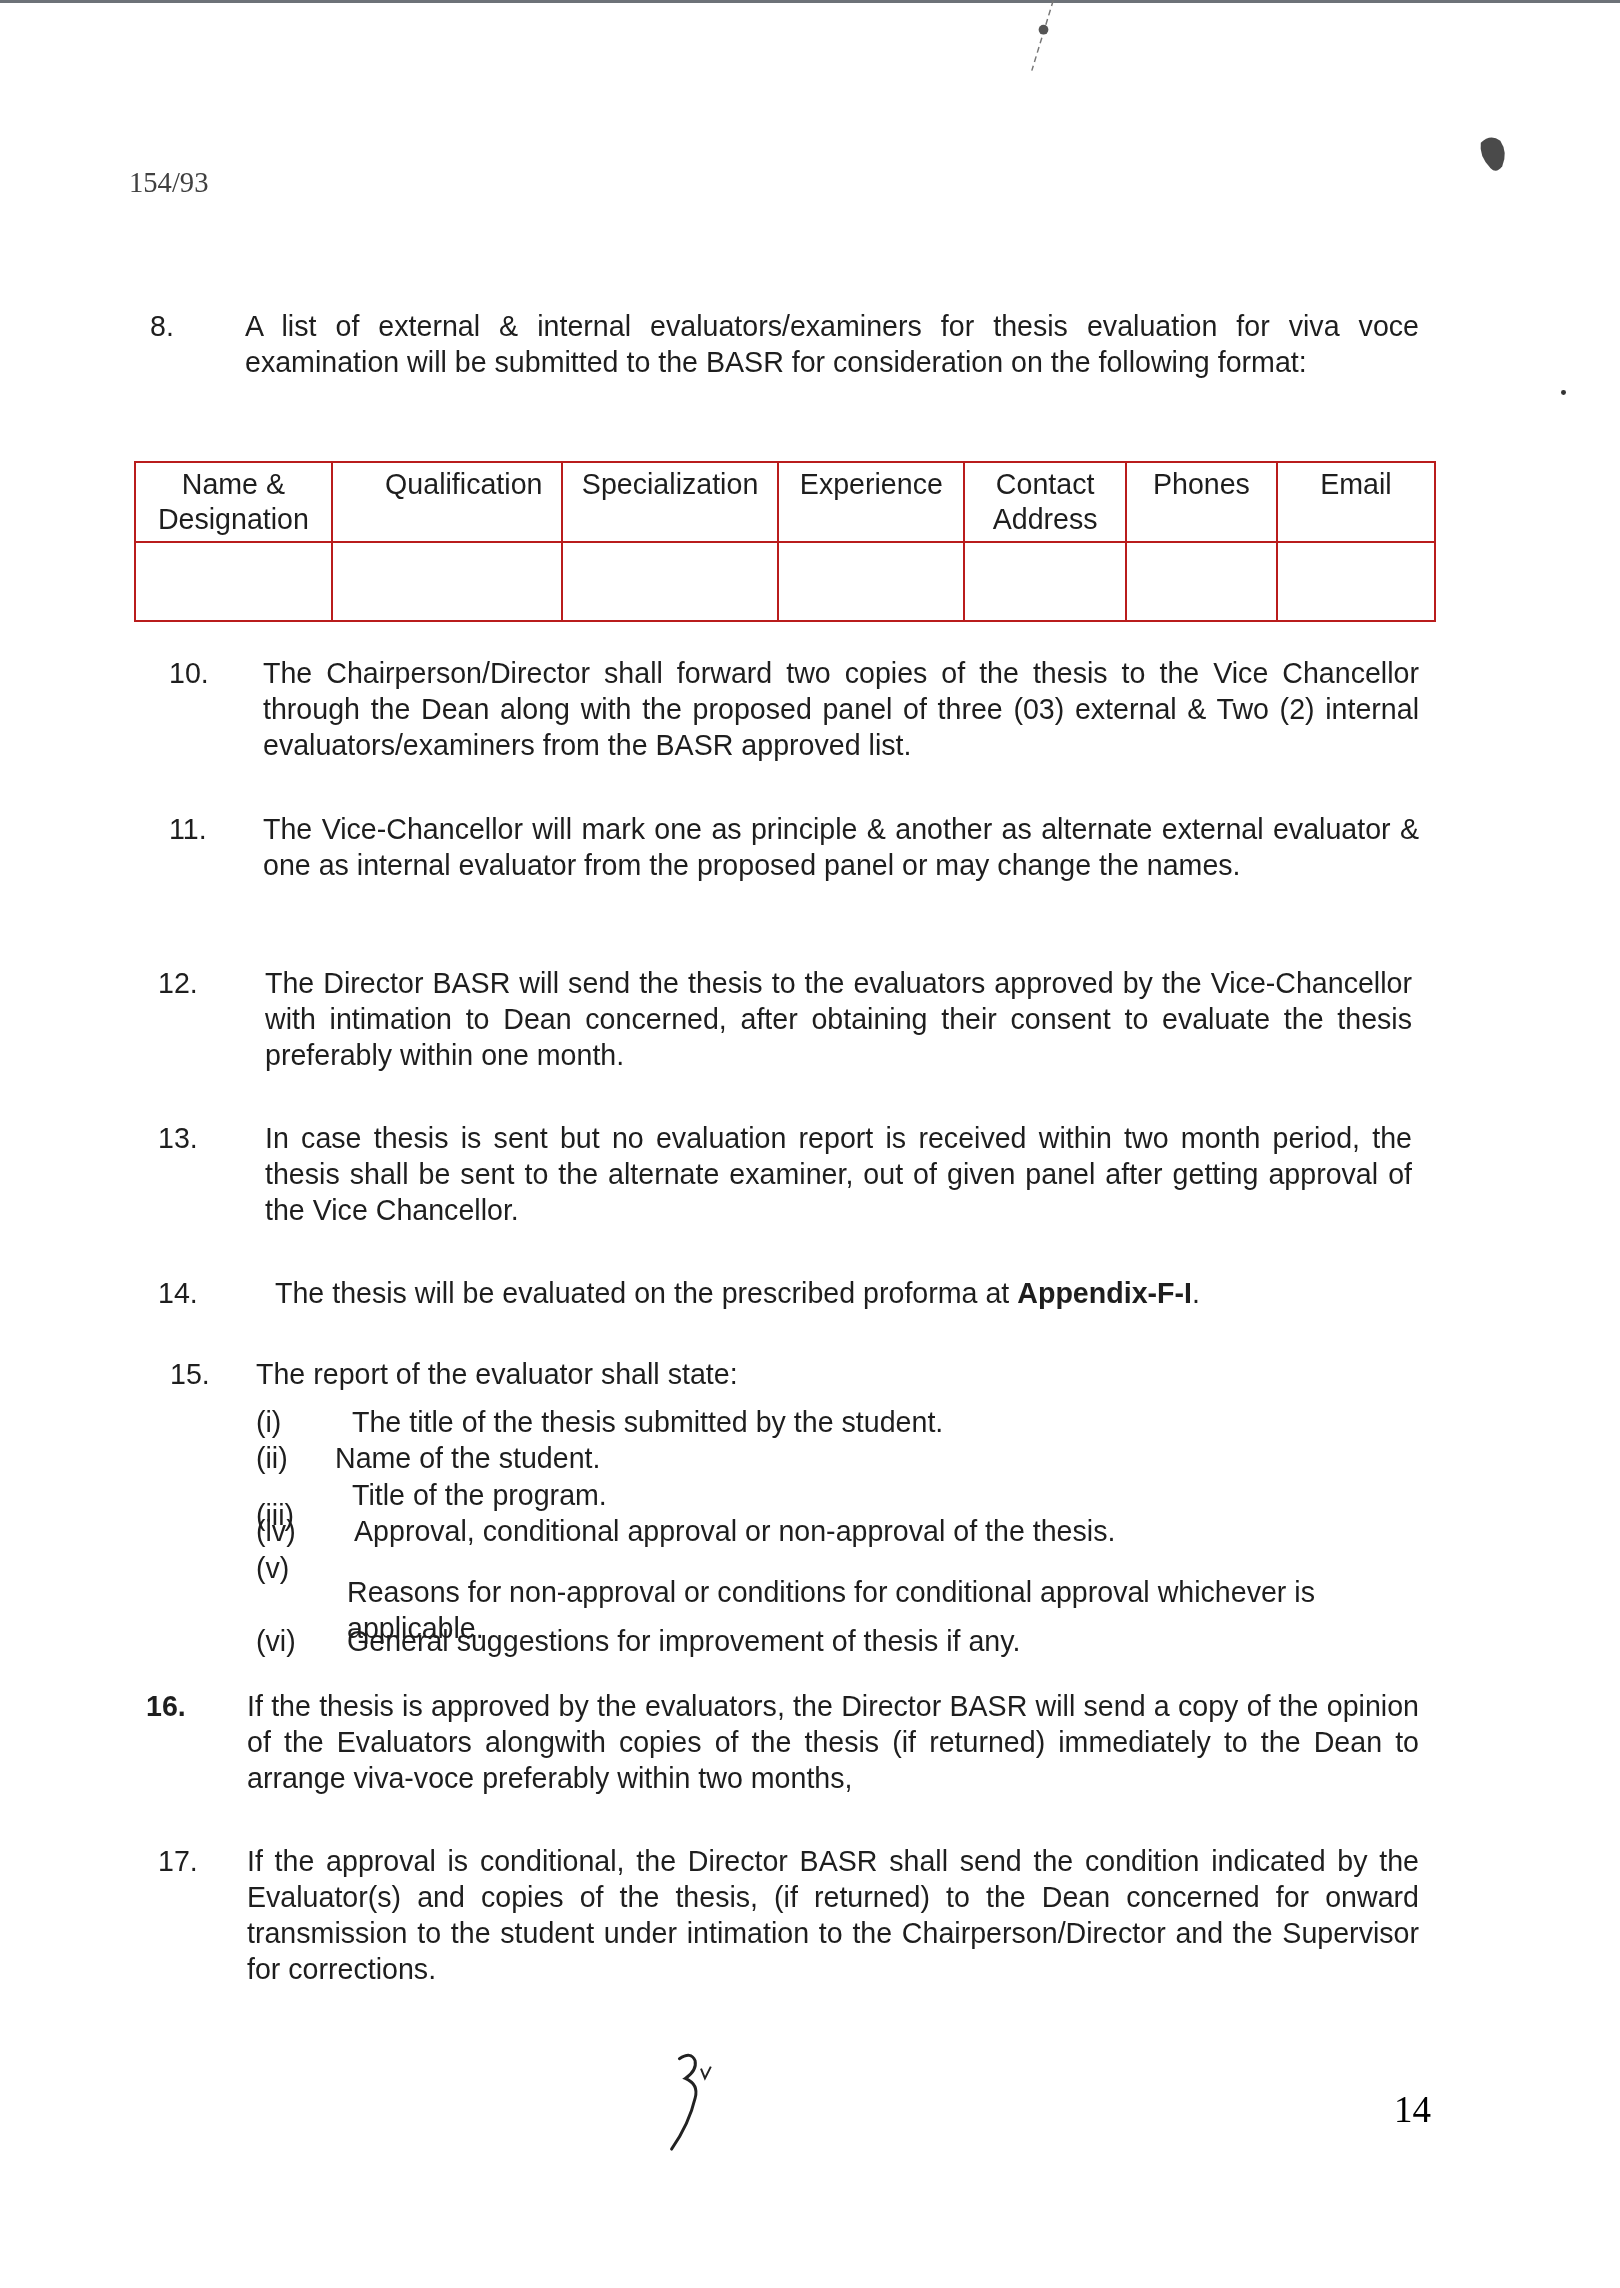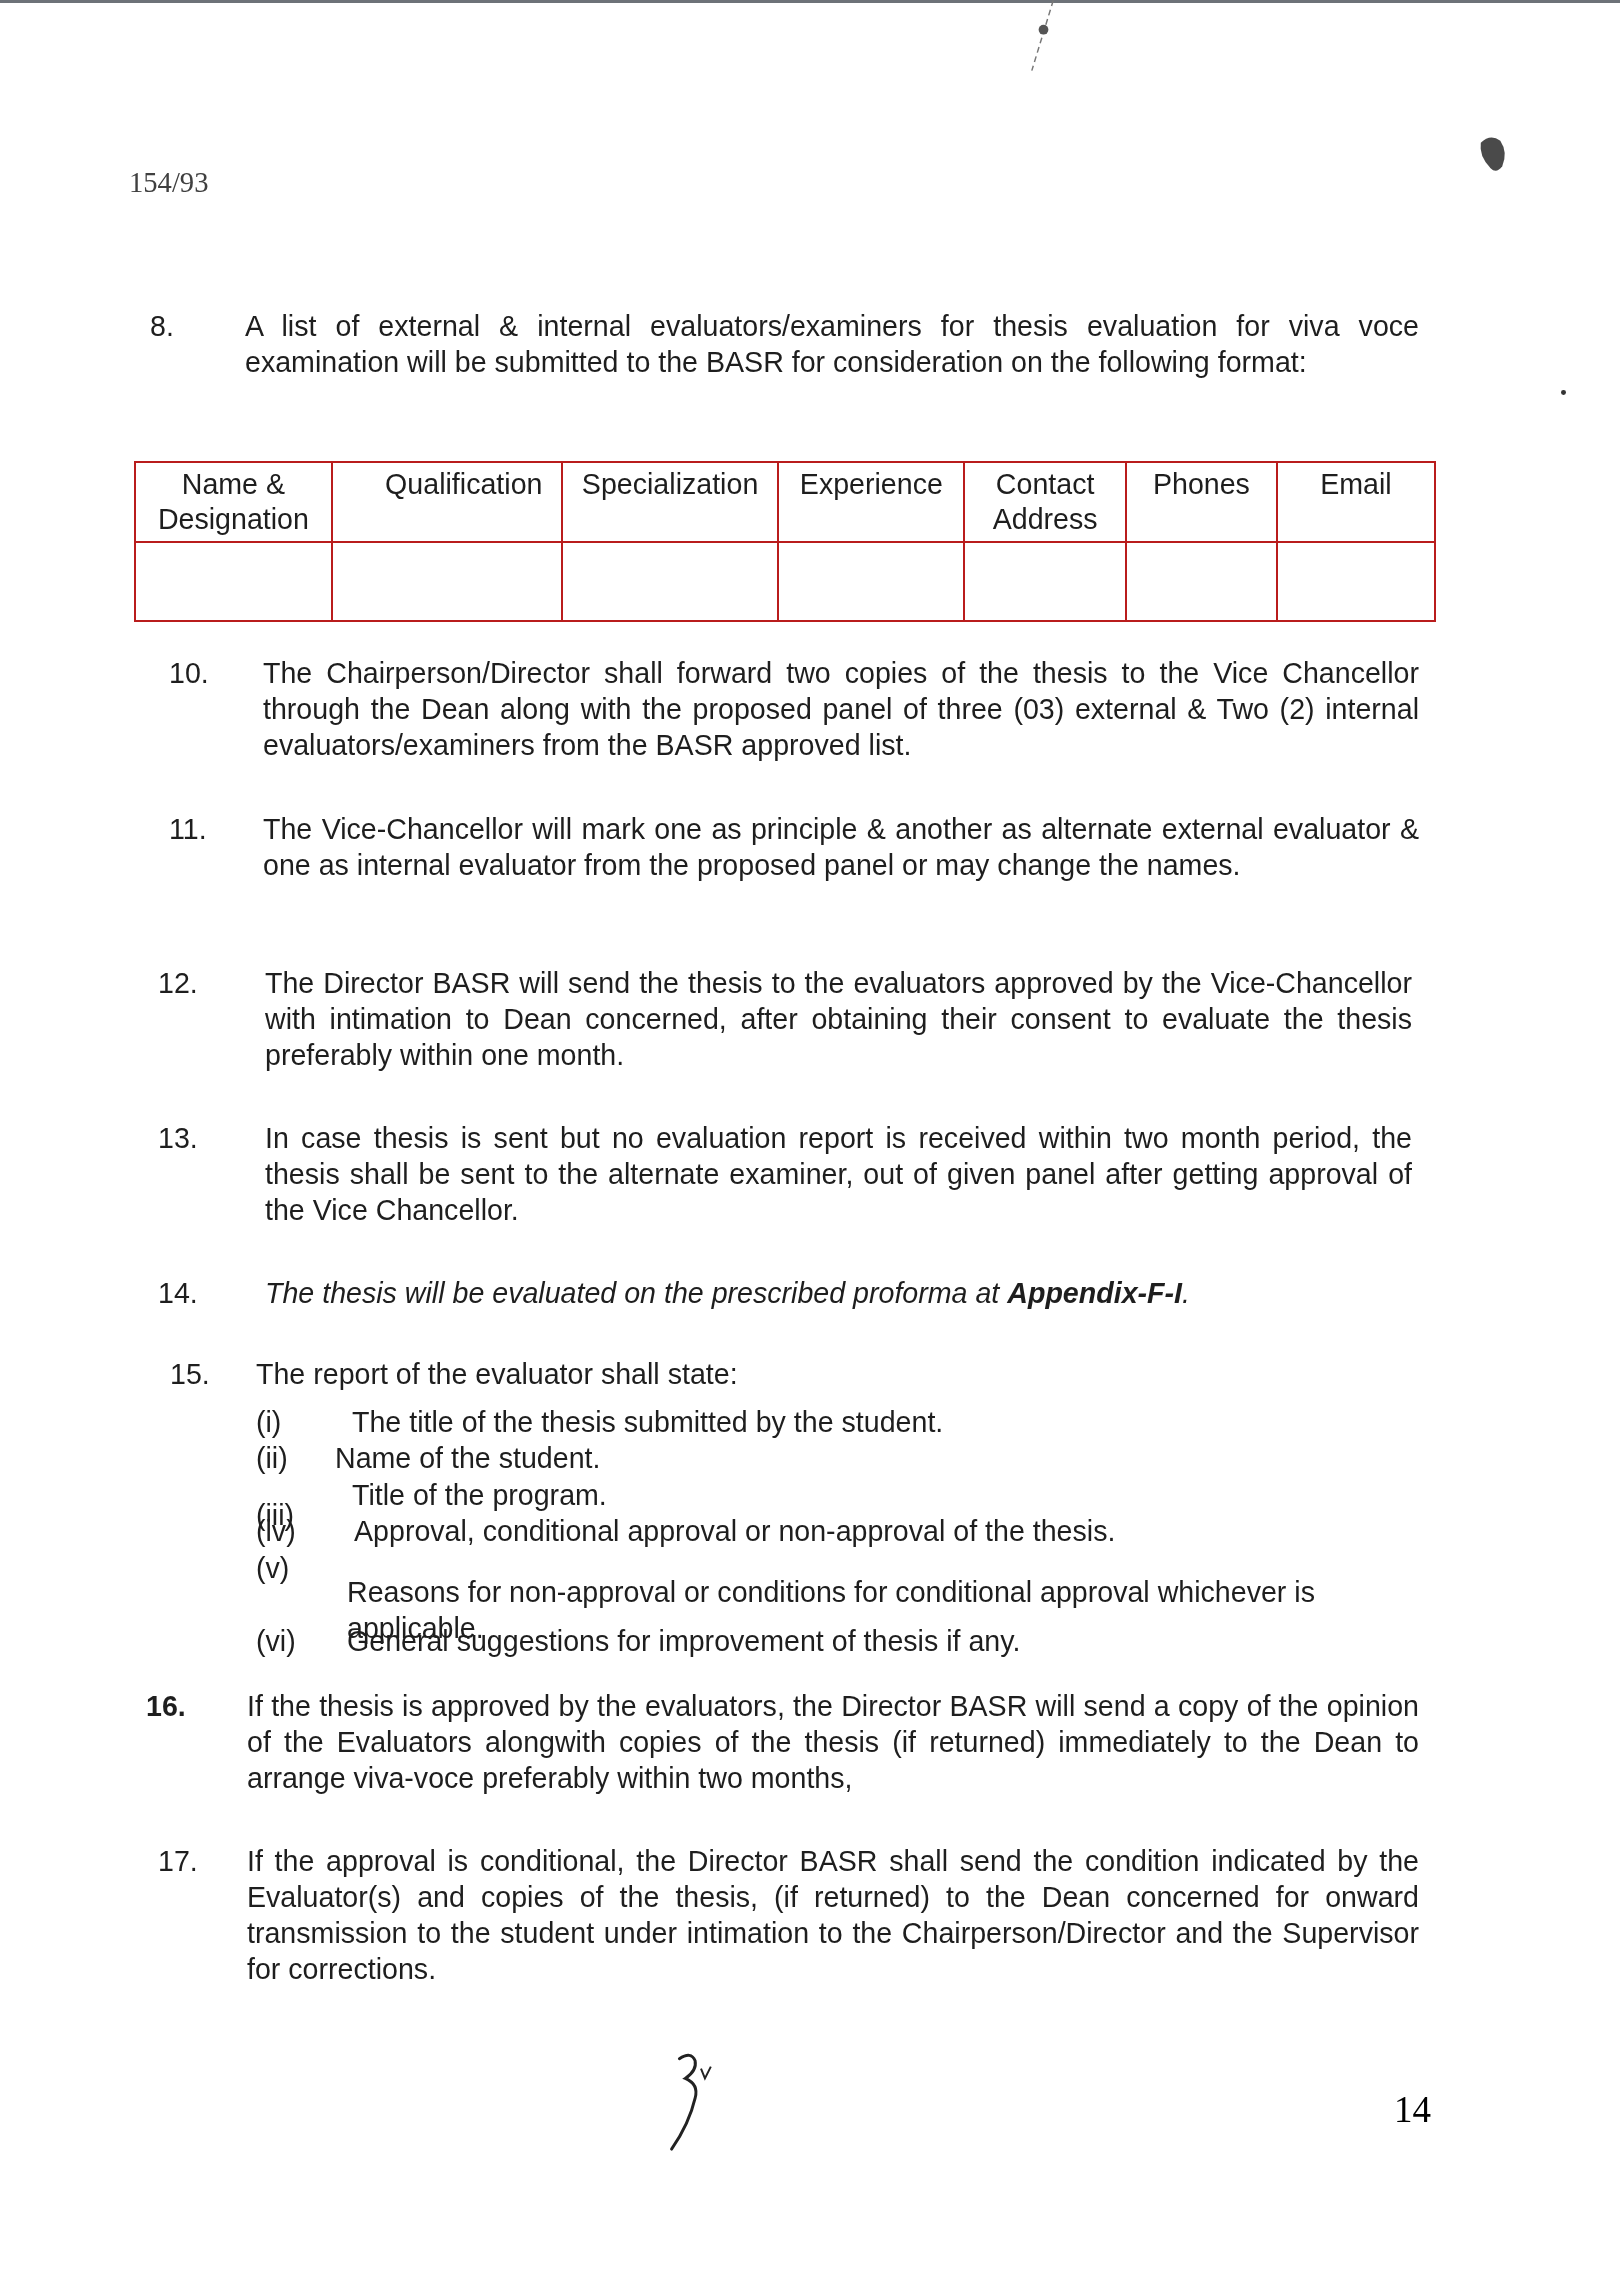--- a/index.html
+++ b/index.html
@@ -96,21 +96,21 @@
   <div class="text" style="left:265px;width:1147px;">The Director BASR will send the thesis to the evaluators approved by the Vice-Chancellor with intimation to Dean concerned, after obtaining their consent to evaluate the thesis preferably within one month.</div>
 </div>
 
 <div class="para" style="top:1120px;">
   <span class="num" style="left:158px;">13.</span>
   <div class="text" style="left:265px;width:1147px;">In case thesis is sent but no evaluation report is received within two month period, the thesis shall be sent to the alternate examiner, out of given panel after getting approval of the Vice Chancellor.</div>
 </div>
 
 <div class="para" style="top:1275px;">
   <span class="num" style="left:158px;">14.</span>
-  <div class="text" style="left:265px;width:1147px;font-style:italic;"><span>The thesis will be evaluated on the prescribed proforma at </span><b>Appendix-F-I</b><span>.</span></div>
+  <div class="text" style="left:275px;width:1147px;"><span>The thesis will be evaluated on the prescribed proforma at </span><b>Appendix-F-I</b><span>.</span></div>
 </div>
 
 <div class="para" style="top:1356px;">
   <span class="num" style="left:170px;">15.</span>
   <div class="text" style="left:256px;width:1153px;">The report of the evaluator shall state:</div>
 </div>
 
 <div class="sublist" style="top:1404px;">
   <div class="sub-row" style="top:0px;">
     <span class="rn" style="left:256px;">(i)</span>

